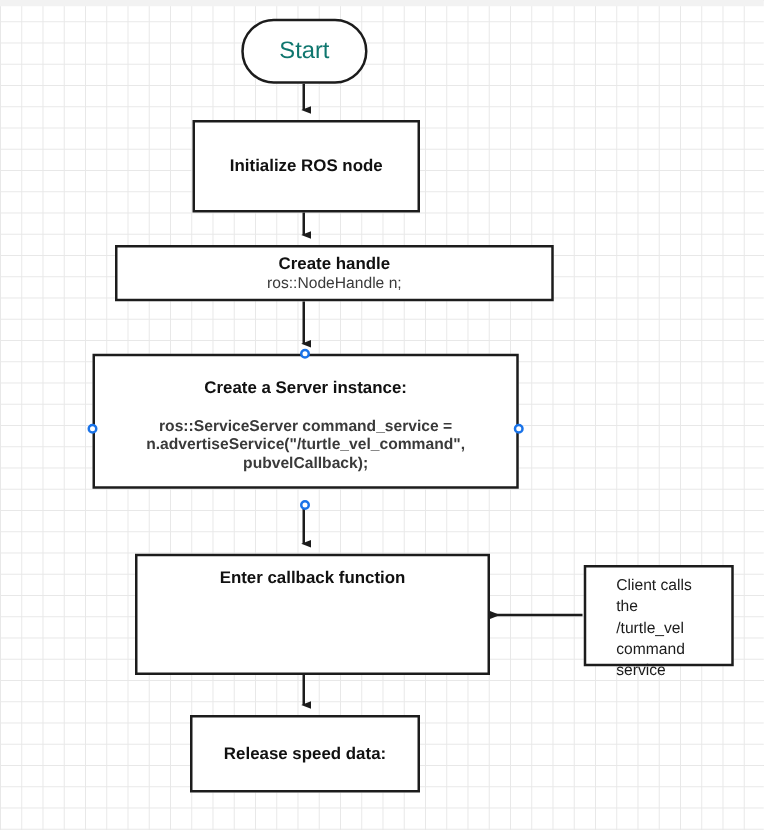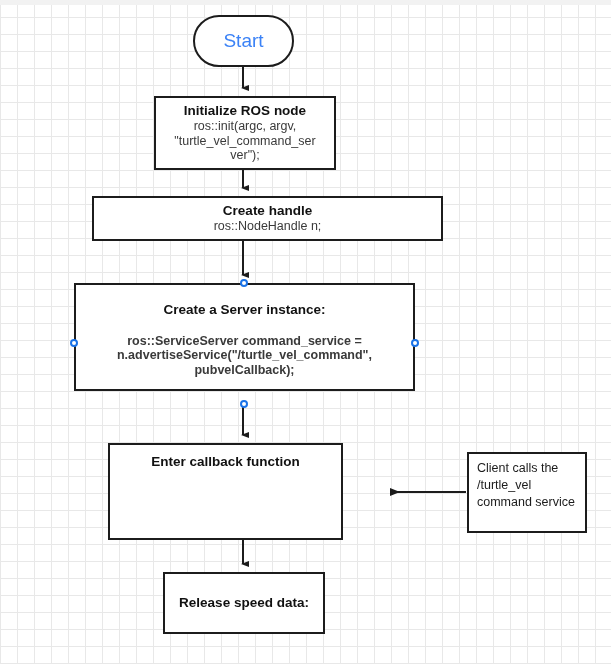--- a/index.html
+++ b/index.html
@@ -66,21 +66,21 @@
   #node-start {
     left: 193px;
     top: 15px;
     width: 101px;
     height: 52px;
     border-radius: 26px;
   }
   #node-start .title {
     font-size: 19px;
     font-weight: normal;
-    color: #3b82f6;
+    color: #0f766e;
   }
   #node-init {
     left: 154px;
     top: 96px;
     width: 182px;
     height: 74px;
   }
   #node-handle {
     left: 92px;
     top: 196px;
@@ -95,40 +95,40 @@
     justify-content: flex-start;
     padding-top: 17px;
   }
   #node-server .sub {
     margin-top: 16px;
     font-weight: bold;
   }
   #node-callback {
     left: 108px;
     top: 443px;
-    width: 235px;
+    width: 284px;
     height: 97px;
     justify-content: flex-start;
     padding-top: 9px;
   }
   #node-release {
-    left: 163px;
+    left: 152px;
     top: 572px;
-    width: 162px;
+    width: 184px;
     height: 62px;
   }
   #node-client {
     left: 467px;
     top: 452px;
     width: 120px;
     height: 81px;
     align-items: flex-start;
     justify-content: flex-start;
     text-align: left;
-    padding: 6px 8px;
+    padding: 6px 24px;
   }
   #node-client .sub {
     font-size: 12.5px;
     color: #1c1c1c;
     text-align: left;
     line-height: 1.35;
   }
   .connector {
     position: absolute;
   }
@@ -178,23 +178,20 @@
       <line x1="466" y1="492" x2="391" y2="492" stroke="#1c1c1c" stroke-width="2" marker-end="url(#arrowLeft)"></line>
     </g>
   </svg>
 
   <div class="node" id="node-start">
     <div class="title">Start</div>
   </div>
 
   <div class="node" id="node-init">
     <div class="title">Initialize ROS node</div>
-    <div class="sub">ros::init(argc, argv,
-"turtle_vel_command_ser
-ver");</div>
   </div>
 
   <div class="node" id="node-handle">
     <div class="title">Create handle</div>
     <div class="sub">ros::NodeHandle n;</div>
   </div>
 
   <div class="node" id="node-server">
     <div class="title">Create a Server instance:</div>
     <div class="sub">ros::ServiceServer command_service =

